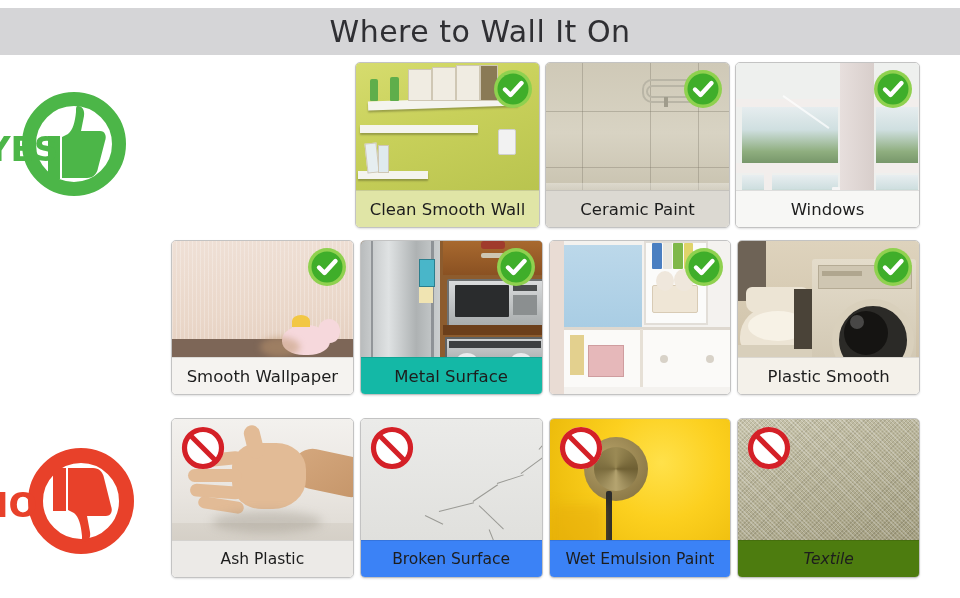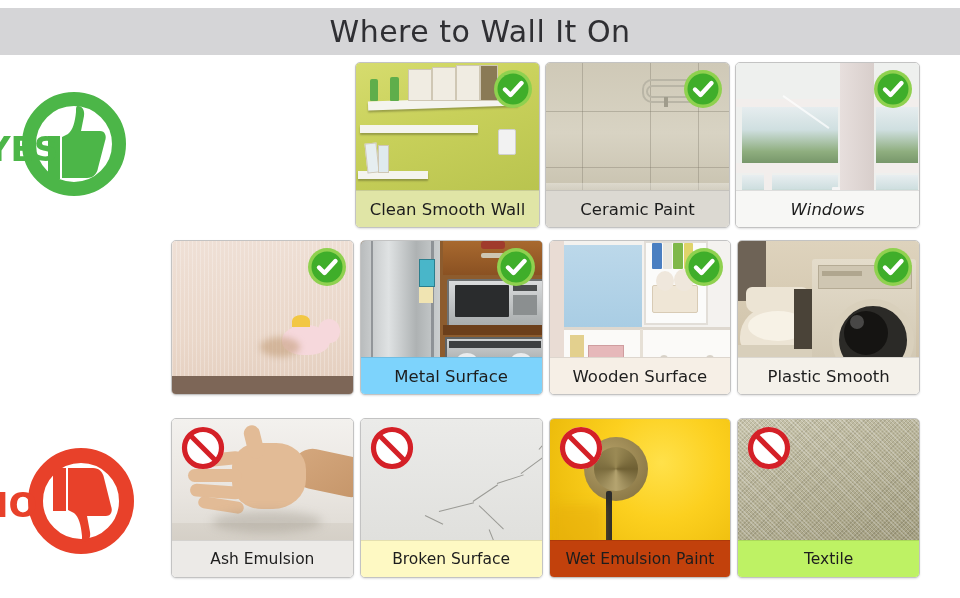--- a/index.html
+++ b/index.html
@@ -265,21 +265,21 @@
         <div style="position:absolute;left:96px;top:124px;width:8px;height:8px;background:#f5f5f5;border-radius:1px;"></div>
       </div>
       <span class="badge">
         <svg viewBox="0 0 40 40">
           <circle cx="20" cy="20" r="19" fill="#8fd14f"></circle>
           <circle cx="20" cy="20" r="15.5" fill="#3fae2a"></circle>
           <path d="M12 20.5 L17.5 26 L28.5 14" stroke="#ffffff" stroke-width="4.4" fill="none" stroke-linecap="round" stroke-linejoin="round"></path>
         </svg>
       </span>
     </div>
-    <div class="card-label" style="background:#f7f7f5;font-style:italic;">Windows</div>
+    <div class="card-label" style="background:#f7f7f5;">Windows</div>
   </div>
 </div>
 
 <div class="row row-2">
 
   <div class="card">
     <div class="card-photo">
       <div class="ph ph-paper">
         <div class="paper-stripes"></div>
         <div class="table-top"></div>
@@ -289,20 +289,21 @@
         <div style="position:absolute;left:88px;top:96px;width:40px;height:20px;background:rgba(190,150,110,.5);border-radius:50%;filter:blur(3px);"></div>
       </div>
       <span class="badge">
         <svg viewBox="0 0 40 40">
           <circle cx="20" cy="20" r="19" fill="#8fd14f"></circle>
           <circle cx="20" cy="20" r="15.5" fill="#3fae2a"></circle>
           <path d="M12 20.5 L17.5 26 L28.5 14" stroke="#ffffff" stroke-width="4.4" fill="none" stroke-linecap="round" stroke-linejoin="round"></path>
         </svg>
       </span>
     </div>
+    <div class="card-label" style="background:#f5f3f0;">Smooth Wallpaper</div>
   </div>
 
   <div class="card">
     <div class="card-photo">
       <div class="ph ph-metal">
         <div class="fridge"></div>
         <div class="fridge-seam" style="left:10px;top:0;width:2px;height:100%;"></div>
         <div class="fridge-seam" style="left:70px;top:0;width:3px;height:100%;"></div>
         <div style="position:absolute;left:58px;top:18px;width:14px;height:26px;background:#49b6c9;border:1px solid #2c7e8d;"></div>
         <div style="position:absolute;left:58px;top:46px;width:14px;height:16px;background:#f0e4b2;"></div>
@@ -321,21 +322,21 @@
         <div style="position:absolute;left:120px;top:0;width:24px;height:8px;background:#a03b2c;border-radius:3px;"></div>
       </div>
       <span class="badge">
         <svg viewBox="0 0 40 40">
           <circle cx="20" cy="20" r="19" fill="#8fd14f"></circle>
           <circle cx="20" cy="20" r="15.5" fill="#3fae2a"></circle>
           <path d="M12 20.5 L17.5 26 L28.5 14" stroke="#ffffff" stroke-width="4.4" fill="none" stroke-linecap="round" stroke-linejoin="round"></path>
         </svg>
       </span>
     </div>
-    <div class="card-label" style="background:#7dd3fc;">Metal Surface</div>
+    <div class="card-label" style="background:#14b8a6;">Metal Surface</div>
   </div>
 
   <div class="card">
     <div class="card-photo">
       <div class="ph ph-wood">
         <div style="position:absolute;left:0;top:0;width:14px;height:100%;background:#e9dcd4;"></div>
         <div class="blue-panel" style="left:14px;top:4px;width:78px;height:82px;"></div>
         <div class="cubby" style="left:94px;top:0;width:60px;height:80px;"></div>
         <div class="basket" style="left:102px;top:44px;width:44px;height:26px;"></div>
         <div class="bear" style="left:106px;top:30px;width:18px;height:20px;"></div>
@@ -353,21 +354,20 @@
         <div style="position:absolute;left:156px;top:114px;width:8px;height:8px;background:#d8d2c8;border-radius:50%;"></div>
       </div>
       <span class="badge">
         <svg viewBox="0 0 40 40">
           <circle cx="20" cy="20" r="19" fill="#8fd14f"></circle>
           <circle cx="20" cy="20" r="15.5" fill="#3fae2a"></circle>
           <path d="M12 20.5 L17.5 26 L28.5 14" stroke="#ffffff" stroke-width="4.4" fill="none" stroke-linecap="round" stroke-linejoin="round"></path>
         </svg>
       </span>
     </div>
-    <div class="card-label" style="background:#f6efe6;">Wooden Surface</div>
   </div>
 
   <div class="card">
     <div class="card-photo">
       <div class="ph ph-plastic">
         <div style="position:absolute;left:0;top:0;width:28px;height:60px;background:#6e6356;"></div>
         <div class="toilet" style="left:8px;top:46px;width:62px;height:26px;"></div>
         <div class="toilet" style="left:2px;top:66px;width:76px;height:46px;border-radius:30px 30px 14px 14px;"></div>
         <div style="position:absolute;left:10px;top:70px;width:60px;height:30px;background:#f7f2e6;border-radius:50%;"></div>
         <div style="position:absolute;left:0;top:104px;width:74px;height:42px;background:#d8cfbb;"></div>
@@ -409,21 +409,21 @@
         <div style="position:absolute;left:40px;top:92px;width:110px;height:22px;background:rgba(120,110,95,.25);filter:blur(5px);border-radius:50%;"></div>
       </div>
       <span class="badge">
         <svg viewBox="0 0 46 46">
           <circle cx="23" cy="23" r="21" fill="#ffffff"></circle>
           <circle cx="23" cy="23" r="18.5" fill="none" stroke="#d42027" stroke-width="5.2"></circle>
           <line x1="10.5" y1="10.5" x2="35.5" y2="35.5" stroke="#d42027" stroke-width="5.2" stroke-linecap="butt"></line>
         </svg>
       </span>
     </div>
-    <div class="card-label" style="background:#eceae7;">Ash Emulsion</div>
+    <div class="card-label" style="background:#eceae7;">Ash Plastic</div>
   </div>
 
   <div class="card">
     <div class="card-photo">
       <div class="ph ph-broken">
         <div class="crack" style="left:78px;top:92px;width:36px;height:1.4px;transform:rotate(-14deg);"></div>
         <div class="crack" style="left:112px;top:82px;width:30px;height:1.4px;transform:rotate(-34deg);"></div>
         <div class="crack" style="left:136px;top:64px;width:28px;height:1.4px;transform:rotate(-18deg);"></div>
         <div class="crack" style="left:160px;top:54px;width:30px;height:1.4px;transform:rotate(-36deg);"></div>
         <div class="crack" style="left:118px;top:86px;width:34px;height:1.2px;transform:rotate(44deg);"></div>
@@ -432,52 +432,52 @@
         <div class="crack" style="left:178px;top:30px;width:22px;height:1.2px;transform:rotate(-48deg);"></div>
       </div>
       <span class="badge">
         <svg viewBox="0 0 46 46">
           <circle cx="23" cy="23" r="21" fill="#ffffff"></circle>
           <circle cx="23" cy="23" r="18.5" fill="none" stroke="#d42027" stroke-width="5.2"></circle>
           <line x1="10.5" y1="10.5" x2="35.5" y2="35.5" stroke="#d42027" stroke-width="5.2"></line>
         </svg>
       </span>
     </div>
-    <div class="card-label" style="background:#fef9c3;">Broken Surface</div>
+    <div class="card-label" style="background:#3b82f6;">Broken Surface</div>
   </div>
 
   <div class="card">
     <div class="card-photo">
       <div class="ph ph-paint">
         <div class="brush-head" style="left:34px;top:18px;width:64px;height:64px;"></div>
         <div style="position:absolute;left:44px;top:28px;width:44px;height:44px;border-radius:50%;
                     background:conic-gradient(#9b8a55,#6e5f33,#b5a470,#7a6b3d,#9b8a55);"></div>
         <div class="brush-handle" style="left:56px;top:72px;width:6px;height:74px;"></div>
         <div style="position:absolute;left:0;top:86px;width:54px;height:60px;background:rgba(230,170,10,.45);filter:blur(6px);"></div>
       </div>
       <span class="badge">
         <svg viewBox="0 0 46 46">
           <circle cx="23" cy="23" r="21" fill="#ffffff"></circle>
           <circle cx="23" cy="23" r="18.5" fill="none" stroke="#d42027" stroke-width="5.2"></circle>
           <line x1="10.5" y1="10.5" x2="35.5" y2="35.5" stroke="#d42027" stroke-width="5.2"></line>
         </svg>
       </span>
     </div>
-    <div class="card-label" style="background:#c2410c;">Wet Emulsion Paint</div>
+    <div class="card-label" style="background:#3b82f6;">Wet Emulsion Paint</div>
   </div>
 
   <div class="card">
     <div class="card-photo">
       <div class="ph ph-textile">
         <div class="weave"></div>
         <div style="position:absolute;inset:0;background:linear-gradient(160deg,rgba(255,255,255,.22),rgba(80,75,50,.20));"></div>
       </div>
       <span class="badge">
         <svg viewBox="0 0 46 46">
           <circle cx="23" cy="23" r="21" fill="#ffffff"></circle>
           <circle cx="23" cy="23" r="18.5" fill="none" stroke="#d42027" stroke-width="5.2"></circle>
           <line x1="10.5" y1="10.5" x2="35.5" y2="35.5" stroke="#d42027" stroke-width="5.2"></line>
         </svg>
       </span>
     </div>
-    <div class="card-label" style="background:#bef264;">Textile</div>
+    <div class="card-label" style="background:#4d7c0f;font-style:italic;">Textile</div>
   </div>
 </div>
 
 </body></html>

